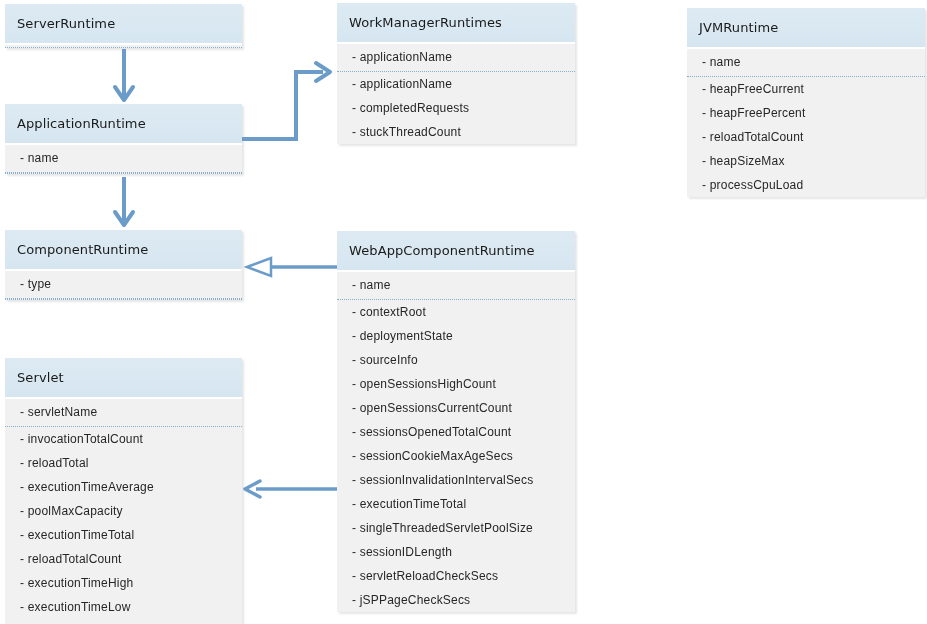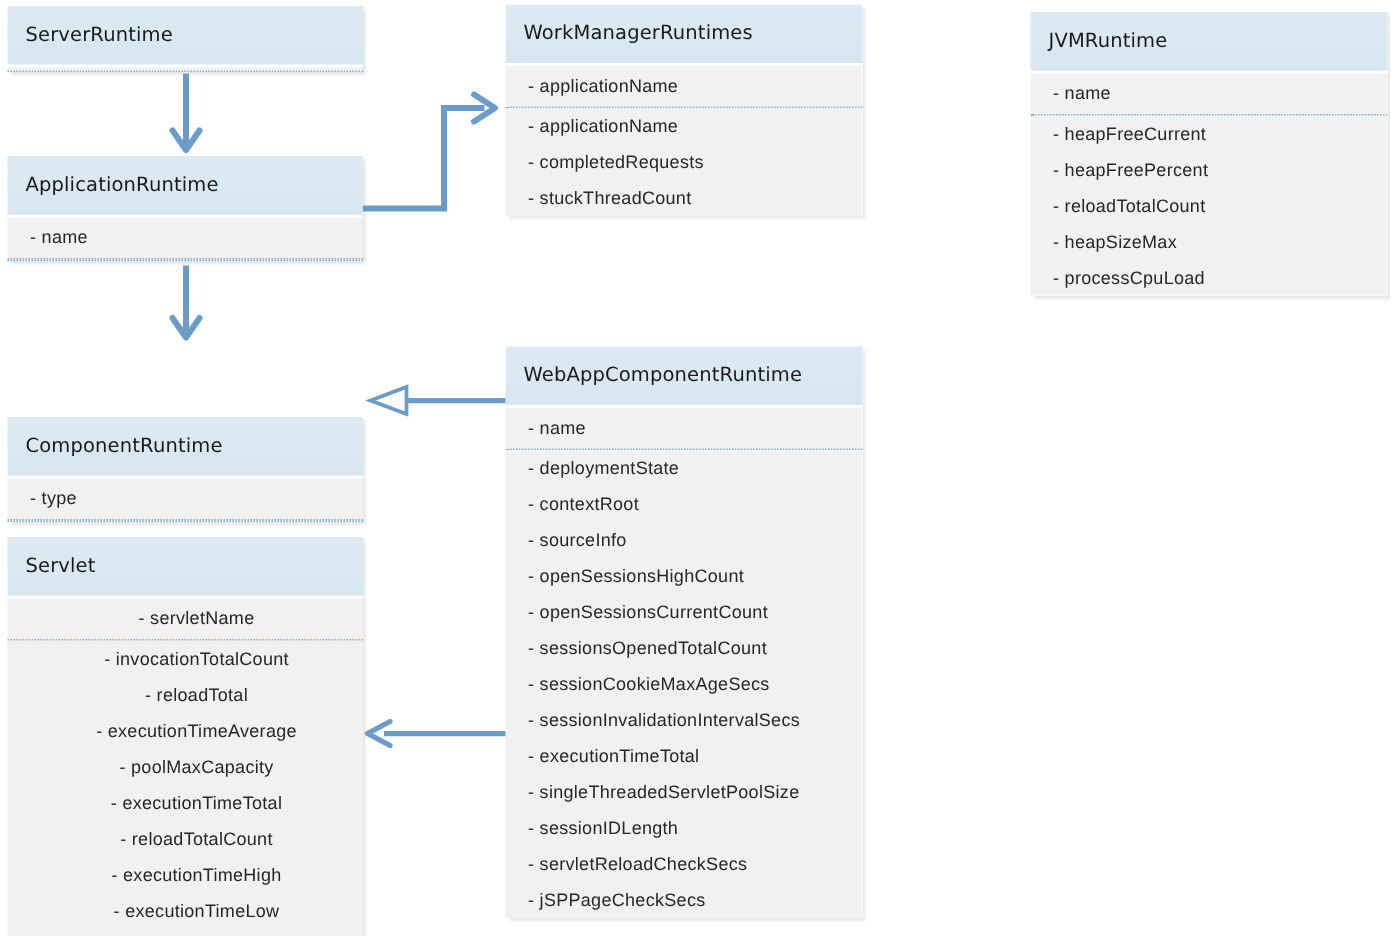--- a/index.html
+++ b/index.html
@@ -69,30 +69,30 @@
 
   <div class="cbox dotted-bottom" style="left:5px;top:104px;width:237px;">
     <div class="hdr">
       <span class="title">ApplicationRuntime</span>
     </div>
     <div class="body">
       <div class="row first">- name</div>
     </div>
   </div>
 
-  <div class="cbox dotted-bottom" style="left:5px;top:230px;width:237px;margin-top:48px;">
+  <div class="cbox dotted-bottom" style="left:5px;top:230px;width:237px;">
     <div class="hdr">
       <span class="title">ComponentRuntime</span>
     </div>
     <div class="body">
       <div class="row first">- type</div>
     </div>
   </div>
 
-  <div class="cbox" style="left:5px;top:358px;width:237px;text-align:center;">
+  <div class="cbox" style="left:5px;top:358px;width:237px;">
     <div class="hdr">
       <span class="title">Servlet</span>
     </div>
     <div class="body padded">
       <div class="row first">- servletName</div>
       <div class="row">- invocationTotalCount</div>
       <div class="row">- reloadTotal</div>
       <div class="row">- executionTimeAverage</div>
       <div class="row">- poolMaxCapacity</div>
       <div class="row">- executionTimeTotal</div>
@@ -113,22 +113,22 @@
       <div class="row">- stuckThreadCount</div>
     </div>
   </div>
 
   <div class="cbox" style="left:337px;top:231px;width:238px;">
     <div class="hdr">
       <span class="title">WebAppComponentRuntime</span>
     </div>
     <div class="body">
       <div class="row first">- name</div>
+      <div class="row">- contextRoot</div>
       <div class="row">- deploymentState</div>
-      <div class="row">- contextRoot</div>
       <div class="row">- sourceInfo</div>
       <div class="row">- openSessionsHighCount</div>
       <div class="row">- openSessionsCurrentCount</div>
       <div class="row">- sessionsOpenedTotalCount</div>
       <div class="row">- sessionCookieMaxAgeSecs</div>
       <div class="row">- sessionInvalidationIntervalSecs</div>
       <div class="row">- executionTimeTotal</div>
       <div class="row">- singleThreadedServletPoolSize</div>
       <div class="row">- sessionIDLength</div>
       <div class="row">- servletReloadCheckSecs</div>

